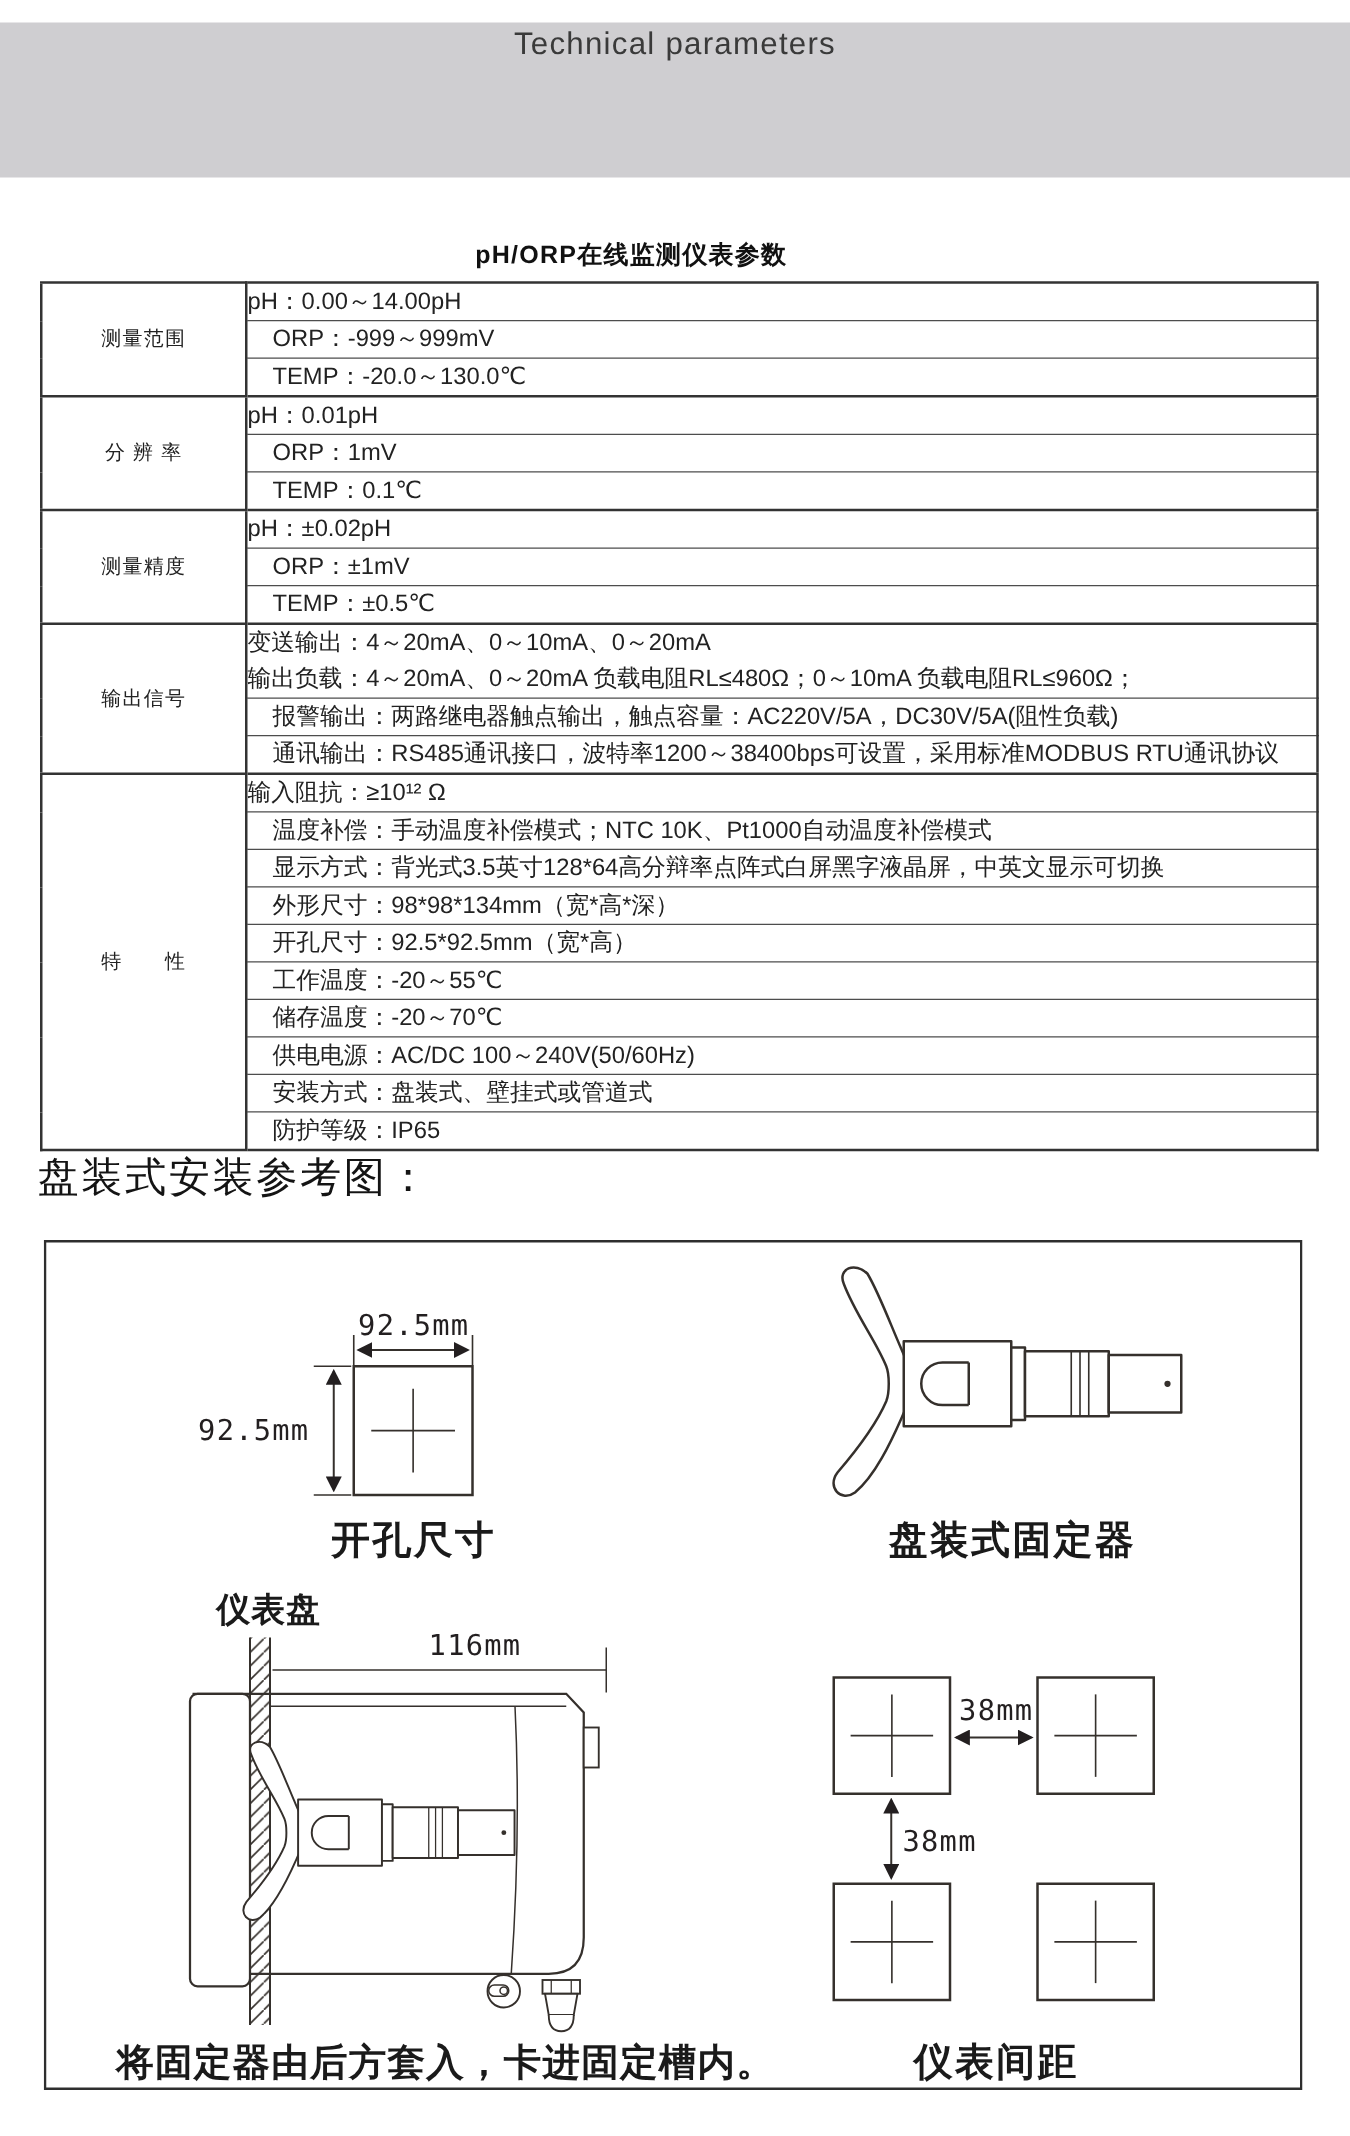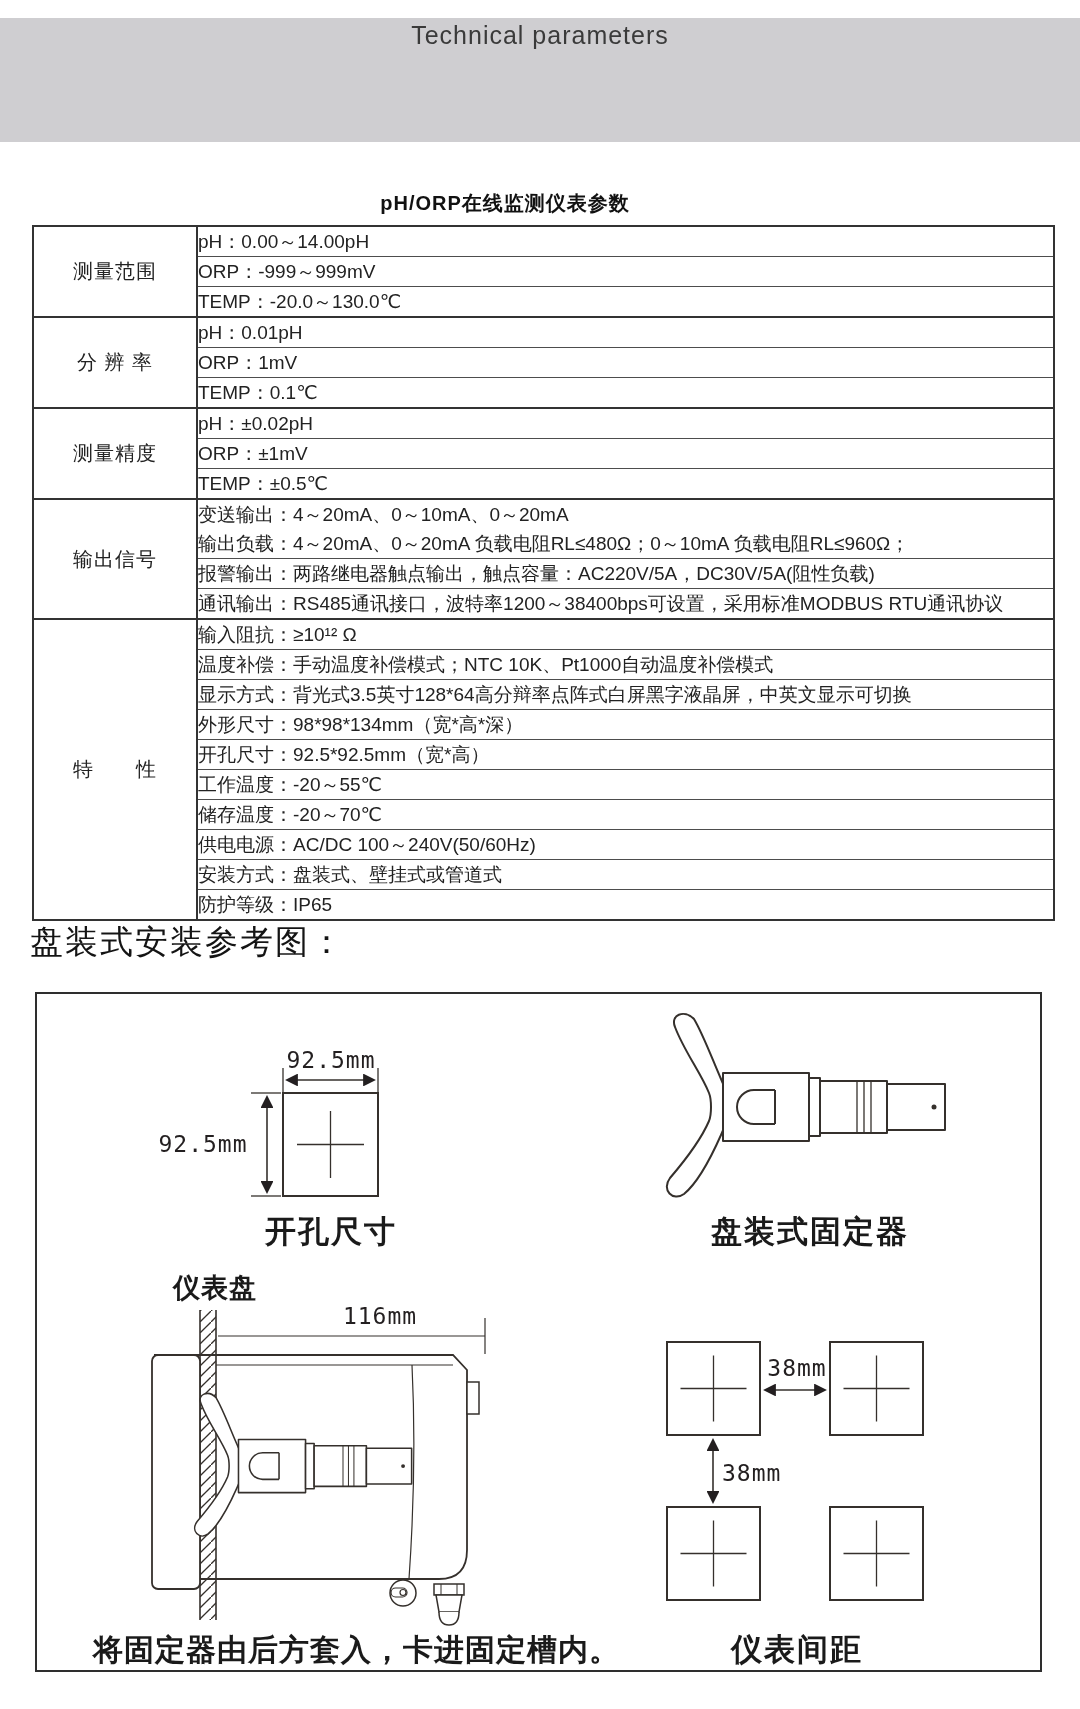--- a/index.html
+++ b/index.html
@@ -26,27 +26,27 @@
     font-size:20px;font-weight:bold;color:#111;letter-spacing:1px;margin-top:24px;
   }
   
   table.spec{
     position:absolute;top:225px;left:32px;width:1023px;
     border-collapse:collapse;table-layout:fixed;
     border:2px solid #333;
   }
   table.spec td{padding:0;vertical-align:middle;}
   td.lbl{
-    width:162px;text-align:center;font-size:20px;color:#222;
+    width:162px;text-align:center;font-size:16px;color:#222;
     border-right:2px solid #333;letter-spacing:1px;
   }
   td.val{font-size:19px;color:#222;padding-left:14px;}
   td.val div{line-height:29px;height:29px;white-space:nowrap;}
   tr.grp td{border-top:2px solid #333;}
-  tr.sub td{border-top:1px solid #4d4d4d;}
+  tr.sub td{border-top:1px solid #4d4d4d;padding-left:20px;}
   
   .sec-heading{
     position:absolute;top:920px;left:30px;
     font-size:33px;font-weight:normal;color:#141414;letter-spacing:2px;
   }
   
   .diagram{position:absolute;top:992px;left:35px;width:1010px;height:680px;}
   .dimtxt{font-family:"DejaVu Sans Mono","Liberation Mono",monospace;font-size:23px;fill:#231f20;letter-spacing:1px;}
   .cnlbl{font-family:"Liberation Sans","DejaVu Sans",sans-serif;font-size:31px;font-weight:bold;fill:#1a1a1a;letter-spacing:2px;}
   .cnsm{font-family:"Liberation Sans","DejaVu Sans",sans-serif;font-size:27px;font-weight:bold;fill:#1a1a1a;letter-spacing:1px;}

